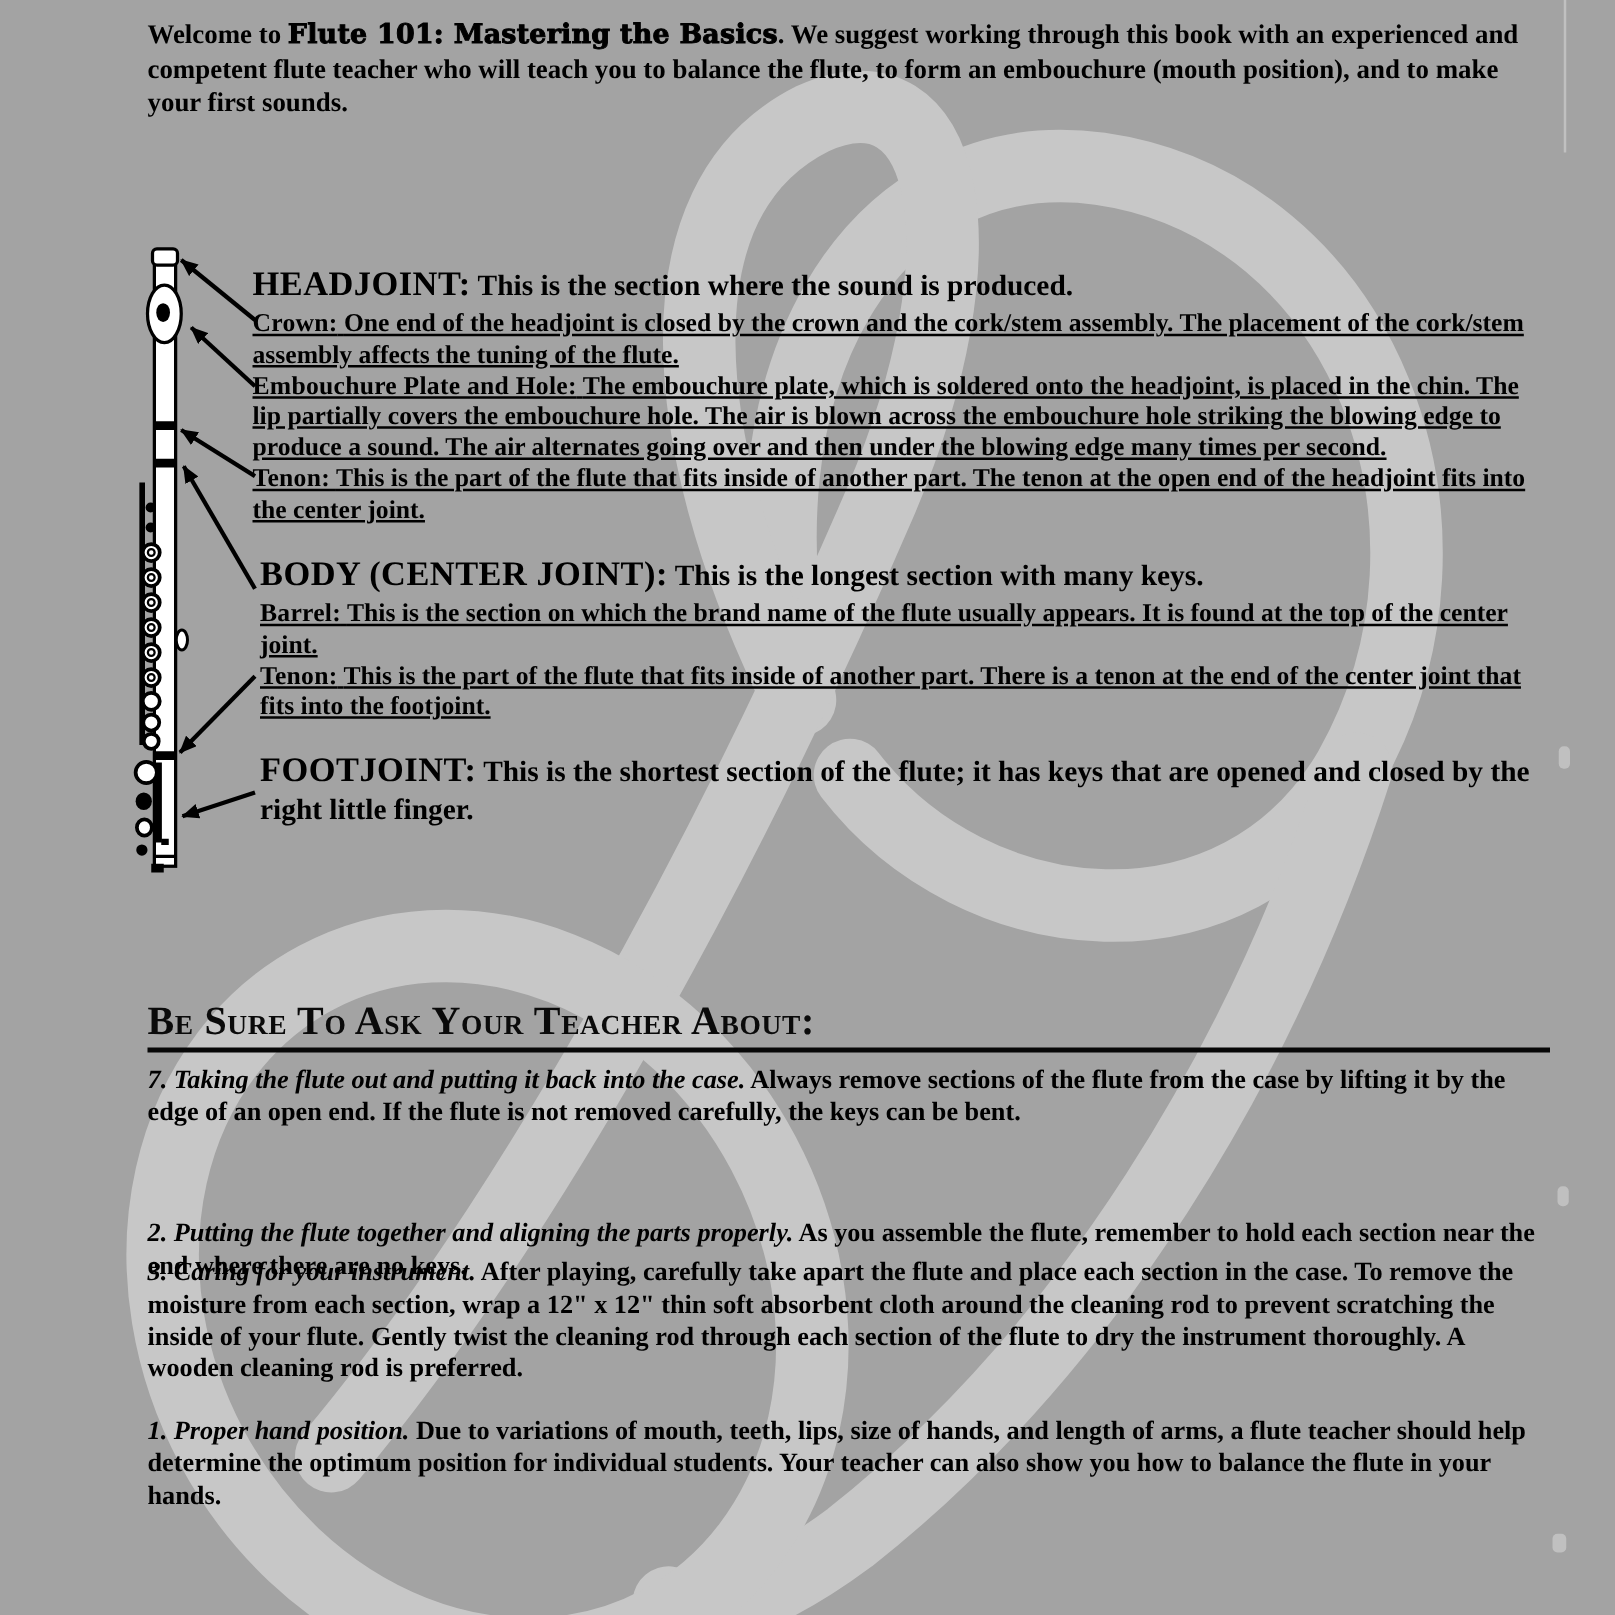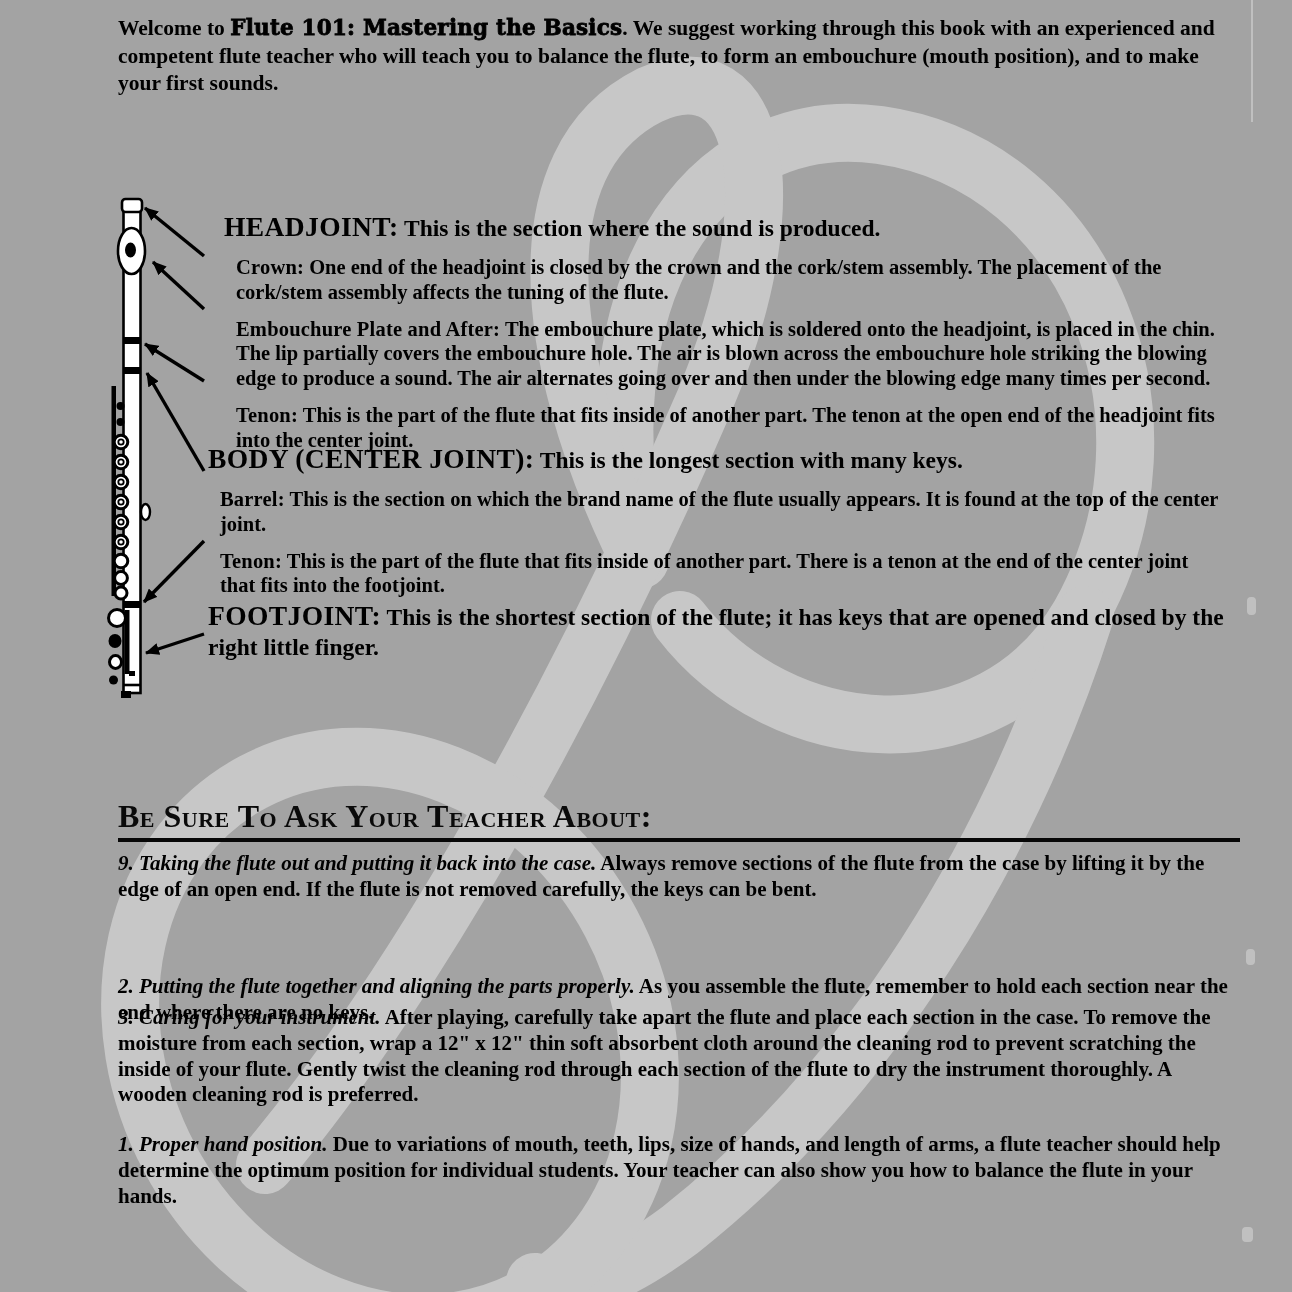--- a/index.html
+++ b/index.html
@@ -14,27 +14,27 @@
   .book-title{font-family:"DejaVu Serif",serif;-webkit-text-stroke:0.8px #000;letter-spacing:0.2px;}
 
   h1.rule-head,h2.rule-head{
     margin:0;font-weight:700;font-variant:small-caps;letter-spacing:0.5px;
     border-bottom:4px solid #070707;color:#0a0a0a;
   }
   h1.rule-head{left:118px;top:146px;width:1120px;font-size:39px;padding-bottom:4px;}
   h2.rule-head{left:118px;top:798px;width:1122px;font-size:32px;padding-bottom:3px;}
 
   .defblock{width:1032px;}
-  #block-headjoint{left:224px;top:212px;}
+  #block-headjoint{left:202px;top:212px;}
   #block-body{left:208px;top:444px;}
   #block-footjoint{left:208px;top:601px;}
 
   .def-head{font-size:23.5px;font-weight:700;margin:0 0 3px 0;line-height:30px;}
   .def-head .bigterm{font-size:27.5px;letter-spacing:0.4px;}
-  .def{font-size:20.5px;line-height:24.8px;font-weight:700;margin:12px;}
+  .def{font-size:20.5px;line-height:24.8px;font-weight:700;margin:0;text-decoration:underline;}
   .def .term{font-weight:700;letter-spacing:0.2px;}
 
   .item{left:118px;width:1126px;font-size:21px;line-height:25.8px;font-weight:700;margin:0;}
   .item .lead{font-style:italic;}
   #item-1{top:851px;}
   #item-2{top:932px;margin-top:42px;}
   #item-3{top:1005px;}
   #item-4{top:1132px;}
 
   svg.flute{left:98px;top:194px;}
@@ -126,37 +126,37 @@
       <line x1="106" y1="187" x2="47" y2="150" marker-end="url(#ah)"></line>
       <line x1="106" y1="277" x2="49" y2="179" marker-end="url(#ah)"></line>
       <line x1="106" y1="347" x2="46" y2="408" marker-end="url(#ah)"></line>
       <line x1="106" y1="440" x2="48" y2="459" marker-end="url(#ah)"></line>
     </g>
   </svg>
 
   <div class="defblock" id="block-headjoint">
     <p class="def-head"><span class="bigterm">HEADJOINT:</span> <span>This is the section where the sound is produced.</span></p>
     <p class="def"><span class="term">Crown:</span> <span>One end of the headjoint is closed by the crown and the cork/stem assembly. The placement of the cork/stem assembly affects the tuning of the flute.</span></p>
-    <p class="def"><span class="term">Embouchure Plate and After:</span> <span>The embouchure plate, which is soldered onto the headjoint, is placed in the chin. The lip partially covers the embouchure hole. The air is blown across the embouchure hole striking the blowing edge to produce a sound. The air alternates going over and then under the blowing edge many times per second.</span></p>
+    <p class="def"><span class="term">Embouchure Plate and Hole:</span> <span>The embouchure plate, which is soldered onto the headjoint, is placed in the chin. The lip partially covers the embouchure hole. The air is blown across the embouchure hole striking the blowing edge to produce a sound. The air alternates going over and then under the blowing edge many times per second.</span></p>
     <p class="def"><span class="term">Tenon:</span> <span>This is the part of the flute that fits inside of another part. The tenon at the open end of the headjoint fits into the center joint.</span></p>
   </div>
 
   <div class="defblock" id="block-footjoint">
     <p class="def-head"><span class="bigterm">FOOTJOINT:</span> <span>This is the shortest section of the flute; it has keys that are opened and closed by the right little finger.</span></p>
   </div>
 
   <div class="defblock" id="block-body">
     <p class="def-head"><span class="bigterm">BODY (CENTER JOINT):</span> <span>This is the longest section with many keys.</span></p>
     <p class="def"><span class="term">Barrel:</span> <span>This is the section on which the brand name of the flute usually appears. It is found at the top of the center joint.</span></p>
     <p class="def"><span class="term">Tenon:</span> <span>This is the part of the flute that fits inside of another part. There is a tenon at the end of the center joint that fits into the footjoint.</span></p>
   </div>
 
   <h2 class="rule-head">Be Sure To Ask Your Teacher About:</h2>
 
-  <p class="item" id="item-1"><span class="lead">9. Taking the flute out and putting it back into the case.</span> <span>Always remove sections of the flute from the case by lifting it by the edge of an open end. If the flute is not removed carefully, the keys can be bent.</span></p>
+  <p class="item" id="item-1"><span class="lead">7. Taking the flute out and putting it back into the case.</span> <span>Always remove sections of the flute from the case by lifting it by the edge of an open end. If the flute is not removed carefully, the keys can be bent.</span></p>
   <p class="item" id="item-2"><span class="lead">2. Putting the flute together and aligning the parts properly.</span> <span>As you assemble the flute, remember to hold each section near the end where there are no keys.</span></p>
   <p class="item" id="item-3"><span class="lead">3. Caring for your instrument.</span> <span>After playing, carefully take apart the flute and place each section in the case. To remove the moisture from each section, wrap a 12" x 12" thin soft absorbent cloth around the cleaning rod to prevent scratching the inside of your flute. Gently twist the cleaning rod through each section of the flute to dry the instrument thoroughly. A wooden cleaning rod is preferred.</span></p>
   <p class="item" id="item-4"><span class="lead">1. Proper hand position.</span> <span>Due to variations of mouth, teeth, lips, size of hands, and length of arms, a flute teacher should help determine the optimum position for individual students. Your teacher can also show you how to balance the flute in your hands.</span></p>
 
   <div class="artifact" id="edge-line"></div>
   <div class="artifact" id="edge-mark-1"></div>
   <div class="artifact" id="edge-mark-2"></div>
   <div class="artifact" id="edge-mark-3"></div>
 
 </div>

